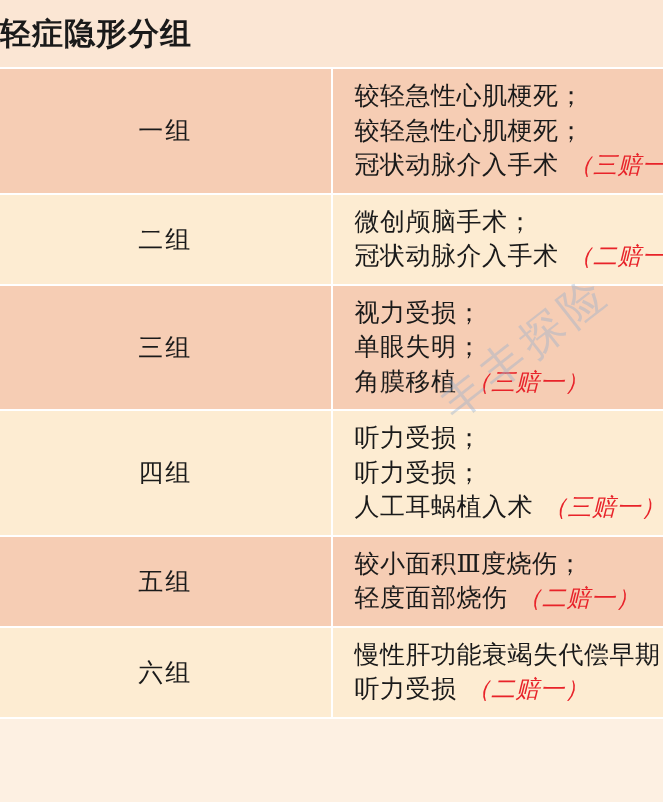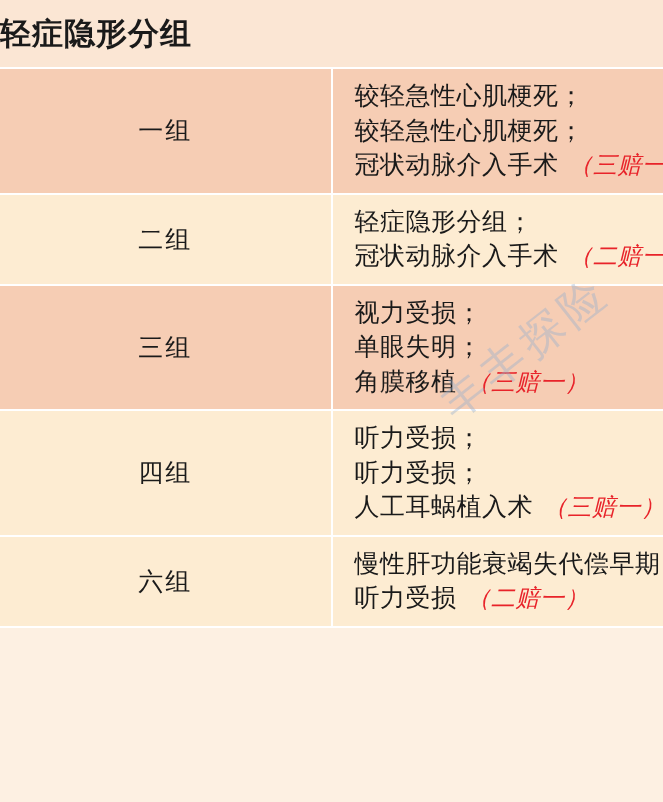--- a/index.html
+++ b/index.html
@@ -94,40 +94,47 @@
       <td class="grp-cell">一组</td>
       <td class="items-cell">
         <div class="line"><span>较轻急性心肌梗死；</span><span class="note"></span></div>
         <div class="line"><span>较轻急性心肌梗死；</span><span class="note"></span></div>
         <div class="line"><span>冠状动脉介入手术</span><span class="note">（三赔一）</span></div>
       </td>
     </tr>
     <tr class="data-row band-b">
       <td class="grp-cell">二组</td>
       <td class="items-cell">
-        <div class="line"><span>轻症隐形分组；</span><span class="note"></span></div>
+        <div class="line"><span>微创颅脑手术；</span><span class="note"></span></div>
         <div class="line"><span>冠状动脉介入手术</span><span class="note">（二赔一）</span></div>
       </td>
     </tr>
     <tr class="data-row band-a">
       <td class="grp-cell">三组</td>
       <td class="items-cell">
         <div class="line"><span>视力受损；</span><span class="note"></span></div>
         <div class="line"><span>单眼失明；</span><span class="note"></span></div>
         <div class="line"><span>角膜移植</span><span class="note">（三赔一）</span></div>
       </td>
     </tr>
     <tr class="data-row band-b">
       <td class="grp-cell">四组</td>
       <td class="items-cell">
         <div class="line"><span>听力受损；</span><span class="note"></span></div>
         <div class="line"><span>听力受损；</span><span class="note"></span></div>
         <div class="line"><span>人工耳蜗植入术</span><span class="note">（三赔一）</span></div>
       </td>
     </tr>
+    <tr class="data-row band-a">
+      <td class="grp-cell">五组</td>
+      <td class="items-cell">
+        <div class="line"><span>较小面积Ⅲ度烧伤；</span><span class="note"></span></div>
+        <div class="line"><span>轻度面部烧伤</span><span class="note">（二赔一）</span></div>
+      </td>
+    </tr>
     <tr class="data-row band-b">
       <td class="grp-cell">六组</td>
       <td class="items-cell">
         <div class="line"><span>慢性肝功能衰竭失代偿早期；</span><span class="note"></span></div>
         <div class="line"><span>听力受损</span><span class="note">（二赔一）</span></div>
       </td>
     </tr>
   </tbody>
 </table>
 

